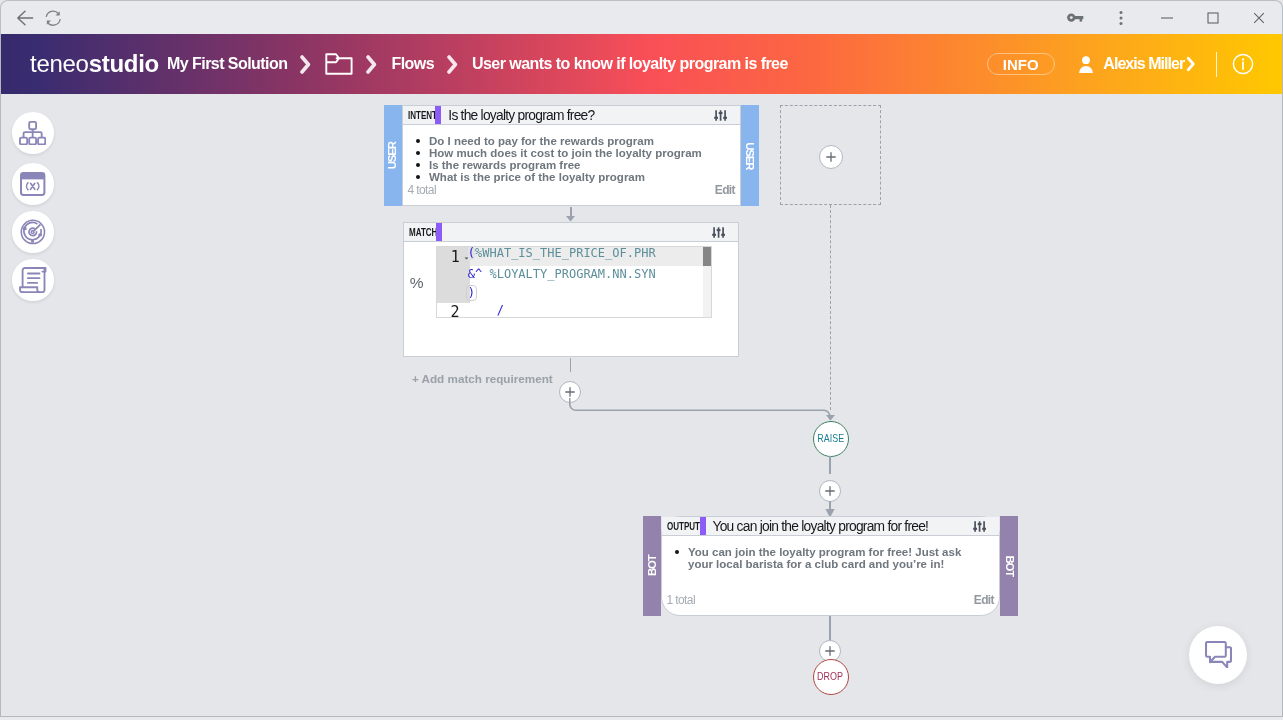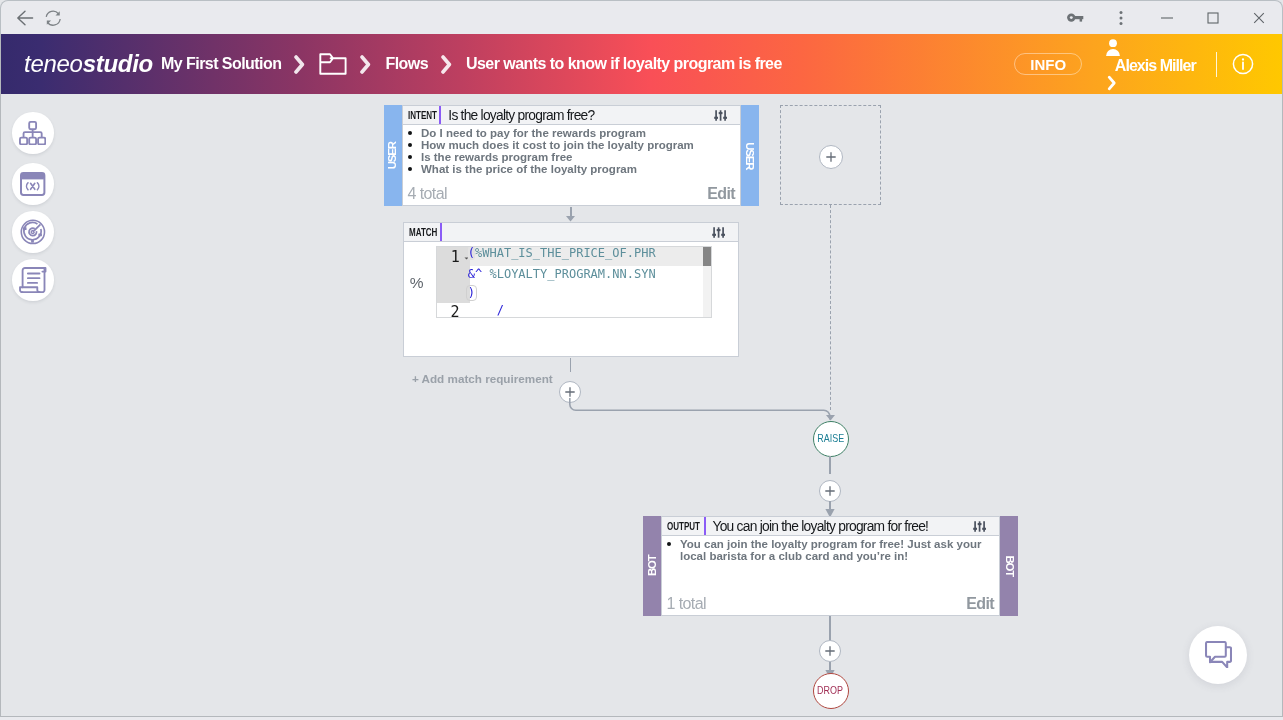--- a/index.html
+++ b/index.html
@@ -15,29 +15,29 @@
   .chrome-btn{width:24px;height:24px;display:flex;align-items:center;justify-content:center;}
   #page-title{position:absolute;left:72.8px;top:0;height:34px;display:flex;align-items:center;
       font-size:13.3px;color:#5a5f64;letter-spacing:-0.4px;}
   #win-icons{position:absolute;right:0;top:0;height:34px;display:flex;align-items:center;}
   #win-icons .wb{width:46px;height:34px;display:flex;align-items:center;justify-content:center;}
 
   
   #app-header{position:absolute;left:0;top:34px;width:1283px;height:60px;
       background:linear-gradient(90deg,#352a6c 0%,#3a2c70 3%,#8b3564 23.4%,#bd3f60 35.9%,#f94f57 50.7%,#fc6642 62.4%,#fda51d 85.7%,#ffc800 100%);
       display:flex;align-items:center;color:#fff;}
-  #logo{margin-left:24px;font-size:24px;font-weight:300;letter-spacing:-0.28px;line-height:1;white-space:nowrap;font-style:italic;}
+  #logo{margin-left:30px;font-size:24px;font-weight:300;letter-spacing:-0.28px;line-height:1;white-space:nowrap;}
   #logo b{font-weight:700;}
   .crumb{font-size:16px;font-weight:700;letter-spacing:-0.55px;color:#fff;white-space:nowrap;}
   .crumb-sep{margin:0 13px;display:inline-flex;align-items:center;}
   #header-right{margin-left:auto;display:flex;align-items:center;margin-right:29px;}
   #info-pill{border:1.4px solid rgba(255,255,255,.42);border-radius:17px;box-sizing:border-box;
       width:68px;height:22px;display:flex;align-items:center;justify-content:center;
       font-size:15px;font-weight:700;letter-spacing:0.1px;}
-  #user-box{display:flex;margin-left:23px;font-size:16px;font-weight:700;letter-spacing:-0.95px;flex-direction:column;}
+  #user-box{display:flex;align-items:center;margin-left:23px;font-size:16px;font-weight:700;letter-spacing:-0.95px;}
   #divider{width:1.2px;height:25px;background:rgba(255,255,255,.85);margin:0 15px 0 20px;}
 
   
   #rail{position:absolute;left:0;top:94px;width:68px;height:626px;}
   .rail-btn{position:absolute;left:12.2px;width:41.5px;height:41.5px;border-radius:50%;background:#fff;
       display:flex;align-items:center;justify-content:center;
       box-shadow:0 1.5px 3px rgba(70,74,92,.13);}
 
   
   #canvas{position:absolute;left:0;top:94px;width:1283px;height:626px;overflow:hidden;}
@@ -50,33 +50,33 @@
   .card{position:absolute;box-sizing:border-box;background:#fff;
         border:1px solid #c9ced6;}
   .sidetab{position:absolute;top:0;bottom:0;width:18px;display:flex;align-items:center;justify-content:center;}
   .sidetab span{font-size:11.4px;font-weight:700;color:#fff;letter-spacing:-1.15px;
       display:inline-block;white-space:nowrap;transform:rotate(90deg);line-height:1;}
   .sidetab.left span{transform:rotate(-90deg);}
 
   .card-head{position:absolute;left:0;right:0;top:0;height:18px;background:#f2f3f5;
       border-bottom:1px solid #c9ced6;display:flex;align-items:stretch;}
   .chip{display:flex;align-items:center;padding:0 0 0 5px;font-size:11px;font-weight:700;box-sizing:border-box;
-      color:#16181b;border-right:2px solid #8b5cf6;background:#f2f3f5;overflow:hidden;}
+      color:#16181b;border-right:6px solid #8b5cf6;background:#f2f3f5;overflow:hidden;}
   .chip>span{display:inline-block;transform:scaleX(0.73);transform-origin:left center;white-space:nowrap;}
   .head-title{display:flex;align-items:center;padding-left:7px;font-size:13.8px;
       letter-spacing:-0.75px;color:#15181b;}
   .head-icon{margin-left:auto;display:flex;align-items:center;padding-right:12.5px;}
 
-  .bullets{position:absolute;left:0;right:0;margin:0;padding:0 10px 0 0;font-size:11.5px;
+  .bullets{position:absolute;left:0;right:0;margin:8px;padding:0 10px 0 0;font-size:11.5px;
       font-weight:700;color:#6e767e;line-height:12px;list-style:none;}
   .bullets li{margin:0;padding:0 0 0 18px;position:relative;}
   .bullets li:before{content:"";position:absolute;left:4.6px;top:4.1px;width:4.5px;height:4.5px;
       border-radius:50%;background:#111315;}
-  .card-foot{position:absolute;left:0;right:0;bottom:0;height:22px;display:flex;align-items:center;
-      padding:0 5px 0 4.5px;font-size:16px;letter-spacing:-0.6px;}
+  .card-foot{position:absolute;left:0;right:0;bottom:0;height:22px;display:flex;align-items:flex-start;
+      padding:0 5px 0 4.5px;font-size:12px;letter-spacing:-0.6px;}
   .foot-total{color:#a6acb3;}
   .foot-edit{margin-left:auto;color:#91989f;font-weight:700;}
 
   
   .vline{position:absolute;background:#9aa2ae;width:1.5px;}
   .plus{position:absolute;width:22px;height:22px;border-radius:50%;background:#fff;box-sizing:border-box;
       border:1px solid #b0b7c2;display:flex;align-items:center;justify-content:center;}
   .pill-node{position:absolute;width:36px;height:36px;border-radius:50%;background:#fff;box-sizing:border-box;
       display:flex;align-items:center;justify-content:center;font-size:11.8px;line-height:1;overflow:visible;}
   .pill-node>span{display:inline-block;transform:scaleX(0.76);white-space:nowrap;}
@@ -393,21 +393,21 @@
       <path d="M0.4 0 L9.6 0 L5 8.4 Z" fill="#9aa2ae"></path>
     </svg>
 
   <div class="node" style="left:643px;top:422px;width:375px;height:100px;">
     <div class="sidetab left" style="left:0;background:#9383ac;">
       <span>BOT</span>
       </div>
     <div class="sidetab" style="right:0;background:#9383ac;">
       <span>BOT</span>
       </div>
-    <div class="card" style="left:18px;top:0;right:18px;bottom:0;">
+    <div class="card" style="left:18px;top:0;right:18px;bottom:0;border-radius:19px;">
       <div class="card-head">
         <div class="chip" style="width:43.5px;">
             <span>OUTPUT</span>
           </div>
         <div class="head-title">You can join the loyalty program for free!</div>
         <div class="head-icon">
           <svg width="13.2" height="11" viewBox="0 0 13.2 11">
               <g stroke="#4a515e" stroke-width="1.7">
             <path d="M2.1 0.3 V10.7"></path>
                 <path d="M6.6 0.3 V10.7"></path>
@@ -434,21 +434,21 @@
   <div class="vline" style="left:829.3px;top:522px;height:25px;"></div>
   <div class="plus" style="left:818.8px;top:546.4px;">
     <svg width="10" height="10" viewBox="0 0 10 10">
       <path d="M5 0.3 V9.7 M0.3 5 H9.7" stroke="#666d78" stroke-width="1.3"></path>
       </svg>
   </div>
   <div class="vline" style="left:829.3px;top:568px;height:11px;"></div>
   <svg style="position:absolute;left:825px;top:576px;" width="10" height="9" viewBox="0 0 10 9">
       <path d="M0.4 0 L9.6 0 L5 8.4 Z" fill="#9aa2ae"></path>
     </svg>
-  <div class="pill-node" style="left:812.5px;top:579px;border:1.2px solid #b0473f;color:#a13056;">
+  <div class="pill-node" style="left:812.5px;top:565px;border:1.2px solid #b0473f;color:#a13056;">
       <span>DROP</span>
     </div>
 
 </div>
 
 <div id="chat-fab">
   <svg width="27.1" height="27.6" viewBox="0 0 27.1 27.6">
     <g fill="none" stroke="#8a86b8" stroke-width="2.05" stroke-linejoin="round">
       <path d="M1.03 2.2 a1.2 1.2 0 0 1 1.2 -1.2 H19.6 a1.2 1.2 0 0 1 1.2 1.2 V14.5 a1.2 1.2 0 0 1 -1.2 1.2 H10.0 L5.0 21.2 V15.7 H2.23 a1.2 1.2 0 0 1 -1.2 -1.2 Z"></path>
       <path d="M20.8 6.2 H24.8 a1.2 1.2 0 0 1 1.2 1.2 V19.7 a1.2 1.2 0 0 1 -1.2 1.2 H22.2 V26.5 L17.2 20.9 H5.0"></path>

